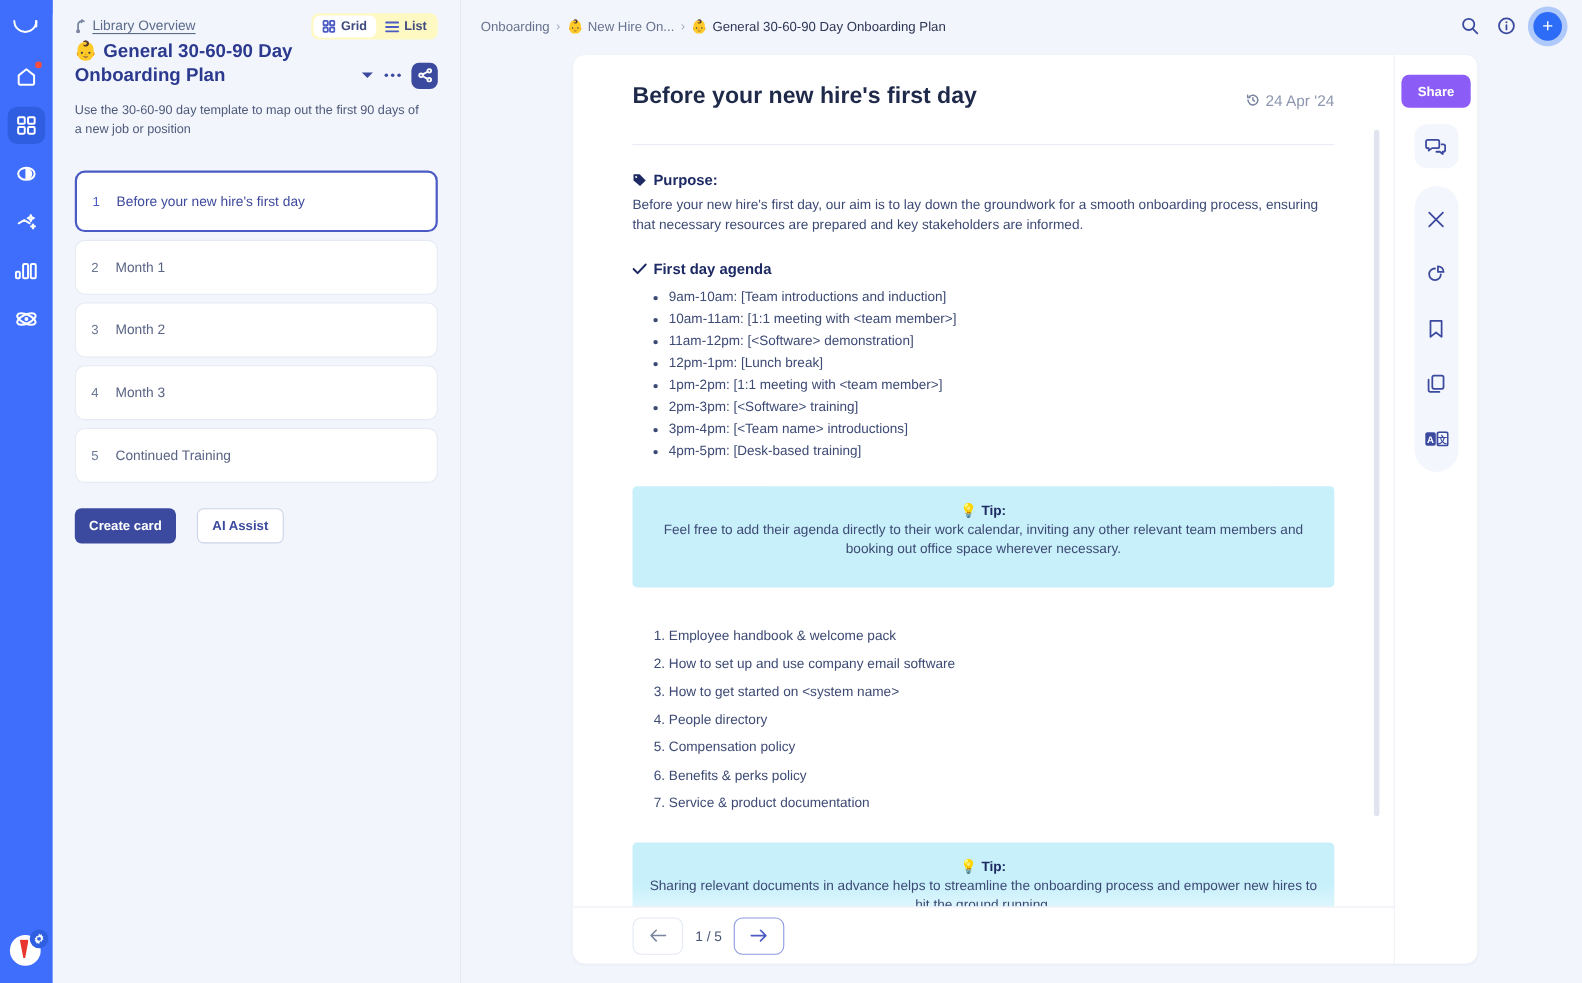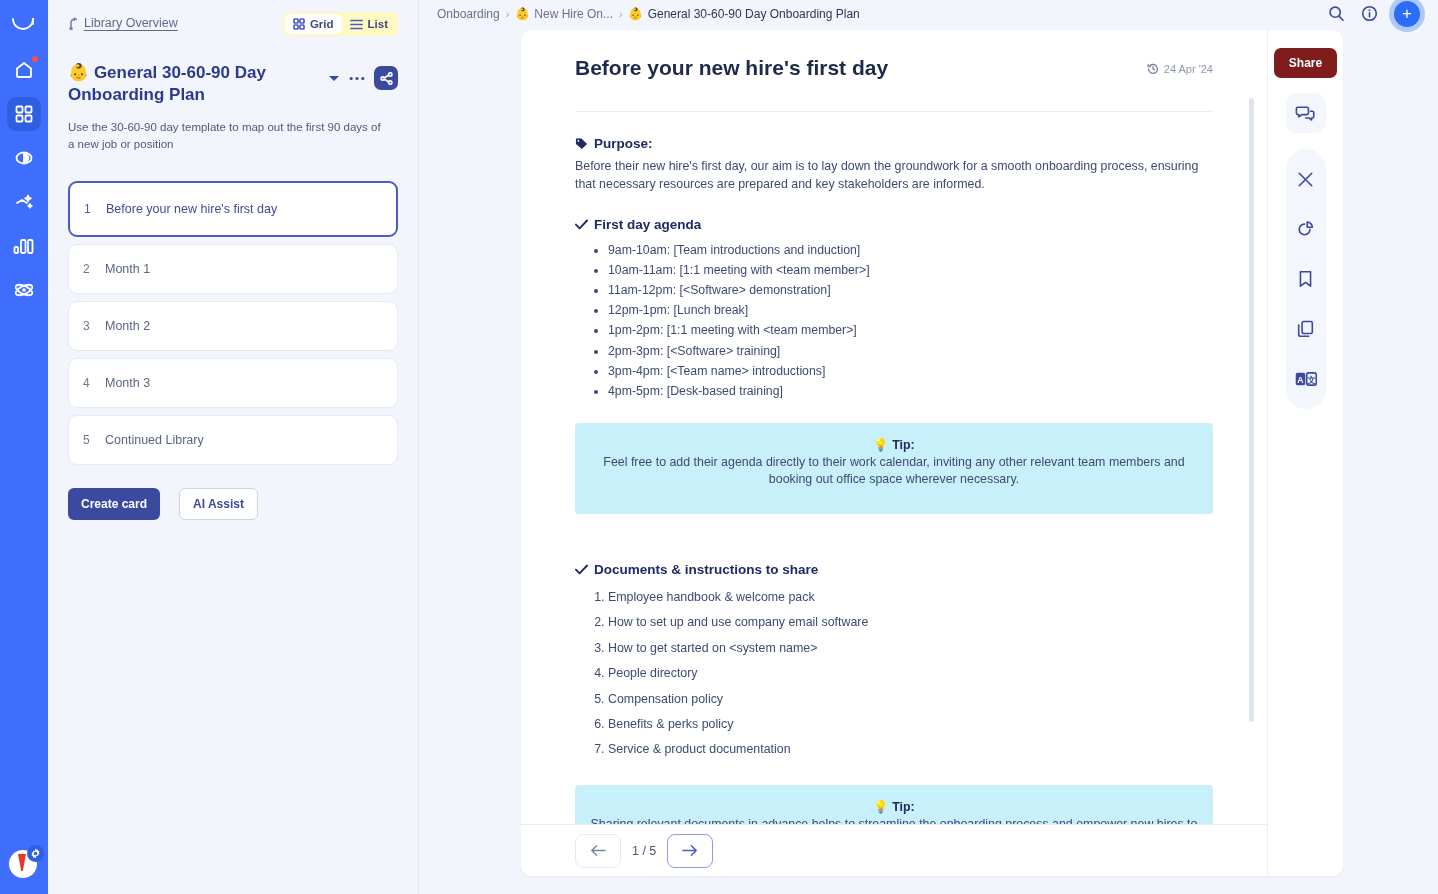--- a/index.html
+++ b/index.html
@@ -67,21 +67,21 @@
     display: flex; align-items: center; background: #fef9c3;
     border-radius: 7px; padding: 2px;
   }
   .vt-btn {
     display: flex; align-items: center; gap: 5px;
     padding: 4px 8px; border-radius: 6px;
     font-size: 11.5px; font-weight: bold; color: #3f4a7e; cursor: pointer;
   }
   .vt-btn.active { background: #ffffff; }
 
-  .title-row { display:flex; align-items: flex-start; margin-top: 26px; }
+  .title-row { display:flex; align-items: flex-end; margin-top: 0; }
   .doc-title {
     font-size: 17px; font-weight: bold; color: #2b3a8f;
     line-height: 1.32; flex: 1; padding-right: 8px;
   }
   .title-actions { display: flex; align-items: center; gap: 9px; margin-top: 4px; }
   .icon-btn { cursor: pointer; display:flex; align-items:center; justify-content:center; }
   .share-sq {
     width: 24px; height: 24px; border-radius: 7px; background: #3b4a9e;
     display:flex; align-items:center; justify-content:center; cursor:pointer;
   }
@@ -137,21 +137,21 @@
     display: flex; overflow: hidden;
     box-shadow: 0 1px 3px rgba(40,60,120,0.05);
     position: relative;
   }
   .doc-scroll {
     flex: 1; padding: 26px 54px 0 54px; position: relative;
     overflow: hidden;
   }
   .doc-head { display: flex; align-items: flex-start; justify-content: space-between; }
   .doc-h1 { font-size: 21px; font-weight: bold; color: #1f2a4a; }
-  .doc-date { display: flex; align-items: center; gap: 5px; font-size: 11px; color: #8d97b0; padding-top: 7px; }
+  .doc-date { display: flex; align-items: center; gap: 5px; font-size: 14px; color: #8d97b0; padding-top: 7px; }
   .hr { height: 1px; background: #e8ecf4; margin: 31px 0 0 0; }
 
   .sec-h {
     display: flex; align-items: center; gap: 6px;
     font-size: 13.5px; font-weight: bold; color: #1d2a63; margin-top: 24px;
   }
   .para { font-size: 12.4px; color: #3d4a74; line-height: 1.42; margin-top: 7px; }
   ul.bullets, ol.numbers { margin-top: 8px; padding-left: 33px; }
   ul.bullets li { font-size: 12.3px; color: #3d4a74; line-height: 1.63; }
   ol.numbers li { font-size: 12.4px; color: #3d4a74; line-height: 2.05; }
@@ -184,21 +184,21 @@
     position: absolute; right: 13px; top: 68px; width: 5px; height: 624px;
     background: #dfe4ef; border-radius: 3px; cursor: pointer;
   }
 
   .doc-sidebar {
     width: 76px; flex: 0 0 76px; border-left: 1px solid #eceff6;
     display: flex; flex-direction: column; align-items: center; padding-top: 18px;
     background: #fff;
   }
   .share-btn {
-    background: #7f1d1d; color: #fff; font-size: 12px; font-weight: bold;
+    background: #8b5cf6; color: #fff; font-size: 12px; font-weight: bold;
     border: none; border-radius: 7px; padding: 8px 15px; cursor: pointer;
   }
   .tool-single {
     width: 40px; height: 40px; border-radius: 11px; background: #f3f6fc;
     display:flex; align-items:center; justify-content:center; margin-top: 15px; cursor: pointer;
   }
   .tool-group {
     width: 40px; background: #f3f6fc; border-radius: 20px;
     margin-top: 16px; padding: 5px 0; display: flex; flex-direction: column; align-items: center;
   }
@@ -347,21 +347,21 @@
     <div class="card-item">
       <span class="card-num">3</span>
       <span class="card-label">Month 2</span>
     </div>
     <div class="card-item">
       <span class="card-num">4</span>
       <span class="card-label">Month 3</span>
     </div>
     <div class="card-item">
       <span class="card-num">5</span>
-      <span class="card-label">Continued Library</span>
+      <span class="card-label">Continued Training</span>
     </div>
   </div>
 
   <div class="lp-buttons">
     <button class="btn-primary">Create card</button>
     <button class="btn-outline">AI Assist</button>
   </div>
 </div>
 
 <div class="main">
@@ -414,21 +414,21 @@
         </div>
         <div class="hr"></div>
 
         <div class="sec-h">
           <svg width="13" height="13" viewBox="0 0 14 14">
               <path d="M1 7.6V1.6h6L13 7.6 7.4 13z" fill="#1d2a63"></path>
               <circle cx="3.6" cy="4.2" r="1" fill="#fff"></circle>
             </svg>
           <span>Purpose:</span>
         </div>
-        <div class="para">Before their new hire's first day, our aim is to lay down the groundwork for a smooth onboarding process, ensuring that necessary resources are prepared and key stakeholders are informed.</div>
+        <div class="para">Before your new hire's first day, our aim is to lay down the groundwork for a smooth onboarding process, ensuring that necessary resources are prepared and key stakeholders are informed.</div>
 
         <div class="sec-h">
           <svg width="13" height="11" viewBox="0 0 14 11">
               <path d="M1 5.6l4 4L13 1.2" stroke="#1d2a63" stroke-width="2" fill="none" stroke-linecap="round" stroke-linejoin="round"></path>
             </svg>
           <span>First day agenda</span>
         </div>
         <ul class="bullets">
           <li>9am-10am: [Team introductions and induction]</li>
           <li>10am-11am: [1:1 meeting with &lt;team member&gt;]</li>
@@ -443,26 +443,20 @@
         <div class="tipbox">
           <div class="tip-title">
             <span>💡</span>
             <span>Tip:</span>
           </div>
           <div class="tip-body">Feel free to add their agenda directly to their work calendar, inviting any other relevant team members and booking out office space wherever necessary.</div>
         </div>
 
         <div class="spacer"></div>
 
-        <div class="sec-h">
-          <svg width="13" height="11" viewBox="0 0 14 11">
-              <path d="M1 5.6l4 4L13 1.2" stroke="#1d2a63" stroke-width="2" fill="none" stroke-linecap="round" stroke-linejoin="round"></path>
-            </svg>
-          <span>Documents &amp; instructions to share</span>
-        </div>
         <ol class="numbers">
           <li>Employee handbook &amp; welcome pack</li>
           <li>How to set up and use company email software</li>
           <li>How to get started on &lt;system name&gt;</li>
           <li>People directory</li>
           <li>Compensation policy</li>
           <li>Benefits &amp; perks policy</li>
           <li>Service &amp; product documentation</li>
         </ol>
 

